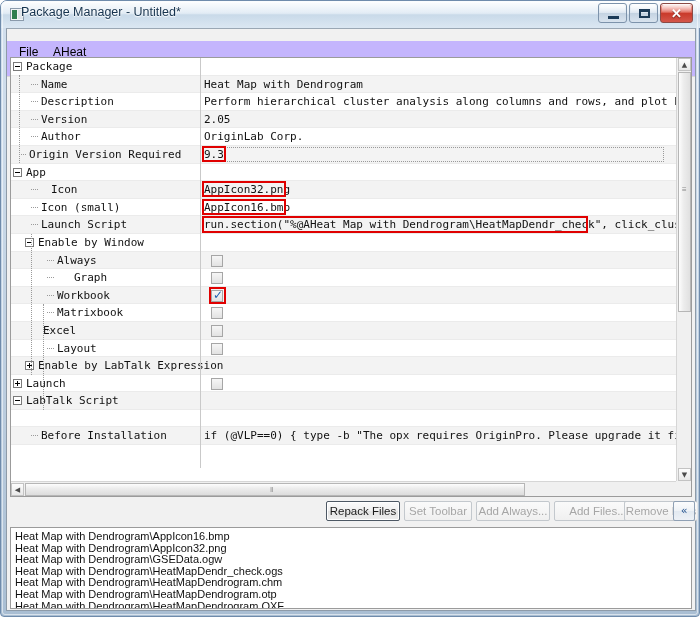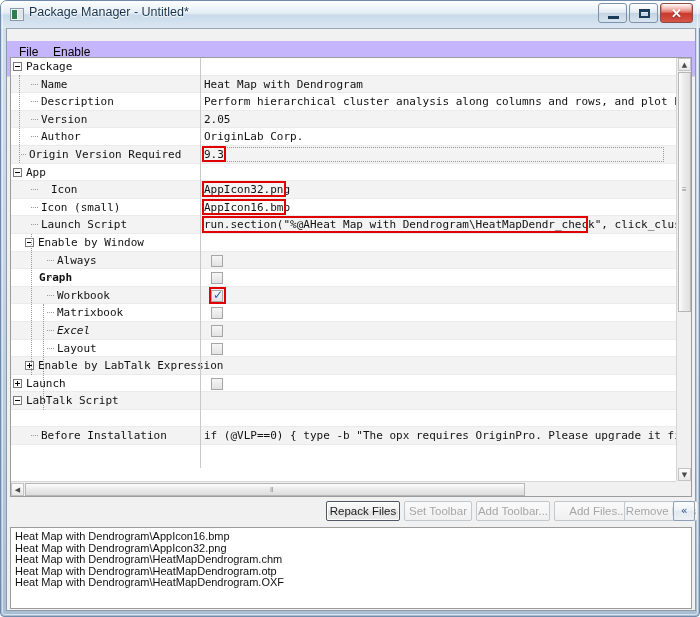--- a/index.html
+++ b/index.html
@@ -42,21 +42,21 @@
   }
   #app-icon i {
     position: absolute; left: 1px; top: 1px; width: 5px; height: 9px;
     background: #2f7d4f; display:block;
   }
   #app-icon b {
     position: absolute; left: 7px; top: 1px; width: 5px; height: 9px;
     background: #dfe4e9; display:block;
   }
   #title-text {
-    position: absolute; left: 28px; top: 4px;
+    position: absolute; left: 20px; top: 4px;
     font-size: 12.5px; color: #16334e;
     text-shadow: 0 1px 1px rgba(255,255,255,.95), 0 0 3px rgba(255,255,255,.9);
     white-space: nowrap;
   }
   .winbtn {
     position: absolute; top: 2px; height: 20px;
     border: 1px solid #7d93ab; border-radius: 3px;
     background: linear-gradient(180deg,#f4f8fb 0%,#dce6f0 48%,#c4d3e2 52%,#d8e3ee 100%);
     box-shadow: inset 0 1px 0 rgba(255,255,255,.9);
   }
@@ -270,21 +270,21 @@
     <div class="winbtn" id="btn-close">
       <div class="g"></div>
       <div class="glyph">✕</div>
     </div>
   </div>
 
   <div id="client">
 
     <div id="menubar">
       <div class="menu-item" id="menu-file">File</div>
-      <div class="menu-item" id="menu-tools">Enable</div>
+      <div class="menu-item" id="menu-tools">AHeat</div>
     </div>
 
     <div id="tree-panel">
       <div id="tree-rows">
           <div class="trow">
             <div class="exp" style="left: 2px;"></div>
             <div class="lbl" style="left: 15px;">Package</div>
             <div class="vcell"></div>
           </div>
           <div class="trow alt">
@@ -356,42 +356,42 @@
           </div>
           <div class="trow alt">
             <div class="tick" style="left: 36px;"></div>
             <div class="lbl" style="left: 46px;">Always</div>
             <div class="vcell">
               <div class="cbox" style="left: 10px;"></div>
             </div>
           </div>
           <div class="trow">
             <div class="tick" style="left: 36px;"></div>
-            <div class="lbl" style="left: 28px; font-weight: bold;">Graph</div>
+            <div class="lbl" style="left: 63px;">Graph</div>
             <div class="vcell">
               <div class="cbox" style="left: 10px;"></div>
             </div>
           </div>
           <div class="trow alt">
             <div class="tick" style="left: 36px;"></div>
             <div class="lbl" style="left: 46px;">Workbook</div>
             <div class="vcell">
               <div class="cbox checked" style="left: 10px;"></div>
             </div>
           </div>
           <div class="trow">
             <div class="tick" style="left: 36px;"></div>
             <div class="lbl" style="left: 46px;">Matrixbook</div>
             <div class="vcell">
               <div class="cbox" style="left: 10px;"></div>
             </div>
           </div>
           <div class="trow alt">
             <div class="tick" style="left: 36px;"></div>
-            <div class="lbl" style="left: 46px; font-style: italic;">Excel</div>
+            <div class="lbl" style="left: 32px;">Excel</div>
             <div class="vcell">
               <div class="cbox" style="left: 10px;"></div>
             </div>
           </div>
           <div class="trow">
             <div class="tick" style="left: 36px;"></div>
             <div class="lbl" style="left: 46px;">Layout</div>
             <div class="vcell">
               <div class="cbox" style="left: 10px;"></div>
             </div>
@@ -455,30 +455,32 @@
         <div class="sb-thumb horz" style="left:14px; top:1px; width:500px; height:13px;">
           <div class="sb-grip" style="left:244px; top:1px;">‖</div>
         </div>
       </div>
       <div style="position:absolute; right:0; bottom:0; width:15px; height:15px; background:#f0f0f0;"></div>
     </div>
 
     <div id="btnrow">
       <div class="tbtn focused" style="left:316px; width:74px;">Repack Files</div>
       <div class="tbtn disabled" style="left:394px; width:68px;">Set Toolbar</div>
-      <div class="tbtn disabled" style="left:466px; width:74px;">Add Toolbar...</div>
+      <div class="tbtn disabled" style="left:466px; width:74px;">Add Always...</div>
       <div class="tbtn disabled" style="left:544px; width:88px;">Add Files...</div>
       <div class="tbtn disabled" style="left:614px; width:74px;">Remove Files</div>
     </div>
     <div id="btn-chevron" style="left:666px; top:472px;">
       <span>«</span>
     </div>
 
     <div id="filelist">
         <div class="fitem">Heat Map with Dendrogram\AppIcon16.bmp</div>
         <div class="fitem">Heat Map with Dendrogram\AppIcon32.png</div>
+        <div class="fitem">Heat Map with Dendrogram\GSEData.ogw</div>
+        <div class="fitem">Heat Map with Dendrogram\HeatMapDendr_check.ogs</div>
         <div class="fitem">Heat Map with Dendrogram\HeatMapDendrogram.chm</div>
         <div class="fitem">Heat Map with Dendrogram\HeatMapDendrogram.otp</div>
         <div class="fitem">Heat Map with Dendrogram\HeatMapDendrogram.OXF</div>
       </div>
 
   </div>
 </div>
 
 </body></html>

